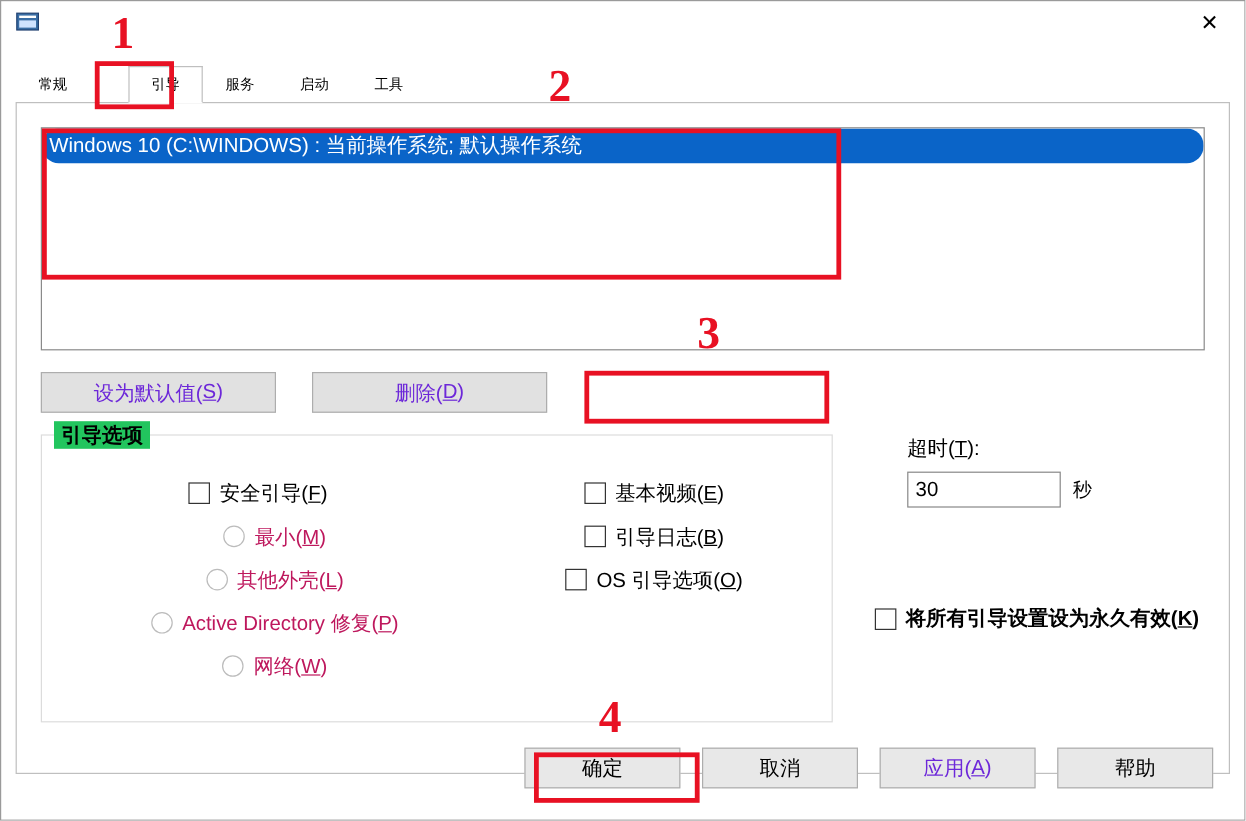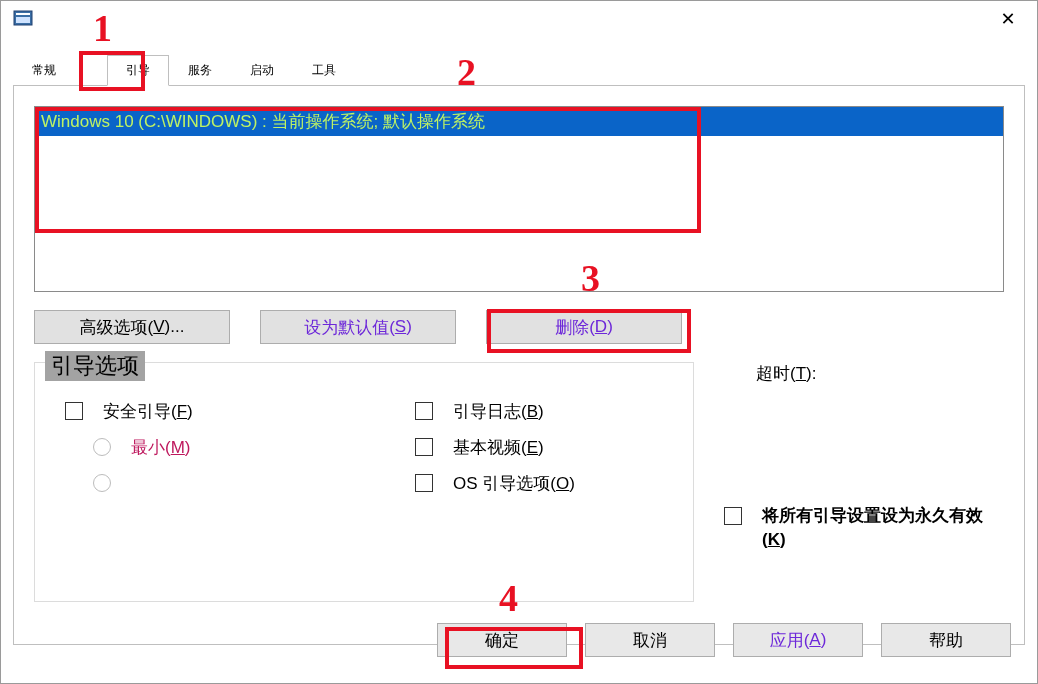--- a/index.html
+++ b/index.html
@@ -81,21 +81,22 @@
     background: #fff;
     overflow: hidden;
   }
   .bootlist .row {
     padding: 3px 6px;
     font-size: 17px;
     white-space: nowrap;
   }
   .bootlist .row.selected {
     background: #0a64c8;
-    color: #bef264;
+    color: #ffffff;
+    border-radius: 14px;
   }
 
   
   .action-row {
     display: flex;
     gap: 30px;
     margin-top: 18px;
   }
   .btn {
     height: 34px;
@@ -115,35 +116,37 @@
 
   
   .groupbox {
     position: absolute;
     border: 1px solid #dcdcdc;
     padding: 14px 16px 16px 16px;
   }
   .groupbox > .legend {
     position: absolute;
     top: -12px; left: 10px;
-    background: #a3a3a3;
+    background: #22c55e;
     padding: 0 6px;
-    font-size: 22px;
+    font-size: 17px;
+    font-weight: bold;
   }
   #grp-bootopts {
     left: 20px; top: 276px;
     width: 660px; height: 240px;
   }
 
   .chk-row, .rad-row {
     display: flex;
     align-items: center;
-    gap: 20px;
+    gap: 8px;
     height: 36px;
     font-size: 17px;
+    justify-content: center;
   }
   .chk {
     width: 18px; height: 18px;
     border: 1px solid #333;
     background: #fff;
     flex: none;
   }
   .rad {
     width: 18px; height: 18px;
     border: 1px solid #bcbcbc;
@@ -244,25 +247,20 @@
       <div class="tab">工具</div>
     </div>
 
     <div class="tabpage">
 
       <div class="bootlist">
         <div class="row selected">Windows 10 (C:\WINDOWS) : 当前操作系统; 默认操作系统</div>
       </div>
 
       <div class="action-row">
-        <button class="btn w196">
-          <span>高级选项(</span>
-            <span class="ul">V</span>
-            <span>)...</span>
-        </button>
         <button class="btn w196 disabled">
           <span>设为默认值(</span>
             <span class="ul">S</span>
             <span>)</span>
         </button>
         <button class="btn w196 disabled">
           <span>删除(</span>
             <span class="ul">D</span>
             <span>)</span>
         </button>
@@ -279,48 +277,67 @@
             </span>
           </div>
           <div class="rad-row sub dim">
             <span class="rad"></span>
             <span>
               <span>最小(</span><span class="ul">M</span><span>)</span>
             </span>
           </div>
           <div class="rad-row sub dim">
             <span class="rad"></span>
+            <span>
+              <span>其他外壳(</span><span class="ul">L</span><span>)</span>
+            </span>
+          </div>
+          <div class="rad-row sub dim">
+            <span class="rad"></span>
+            <span>
+              <span>Active Directory 修复(</span><span class="ul">P</span><span>)</span>
+            </span>
+          </div>
+          <div class="rad-row sub dim">
+            <span class="rad"></span>
+            <span>
+              <span>网络(</span><span class="ul">W</span><span>)</span>
+            </span>
           </div>
         </div>
 
         <div class="col" id="col-right">
           <div class="chk-row">
             <span class="chk"></span>
             <span>
-              <span>引导日志(</span><span class="ul">B</span><span>)</span>
+              <span>基本视频(</span><span class="ul">E</span><span>)</span>
             </span>
           </div>
           <div class="chk-row">
             <span class="chk"></span>
             <span>
-              <span>基本视频(</span><span class="ul">E</span><span>)</span>
+              <span>引导日志(</span><span class="ul">B</span><span>)</span>
             </span>
           </div>
           <div class="chk-row">
             <span class="chk"></span>
             <span>
               <span>OS 引导选项(</span><span class="ul">O</span><span>)</span>
             </span>
           </div>
         </div>
       </div>
 
       <div id="timeout-area">
         <div class="lbl">
           <span>超时(</span><span class="ul">T</span><span>):</span>
+        </div>
+        <div class="row">
+          <input class="txt" value="30" style="">
+          <span>秒</span>
         </div>
       </div>
 
       <div id="perm-area">
         <div class="chk-row">
           <span class="chk" style="margin-top:3px;"></span>
           <span class="lab">
             <span>将所有引导设置设为永久有效(</span><span class="ul">K</span><span>)</span>
           </span>
         </div>

